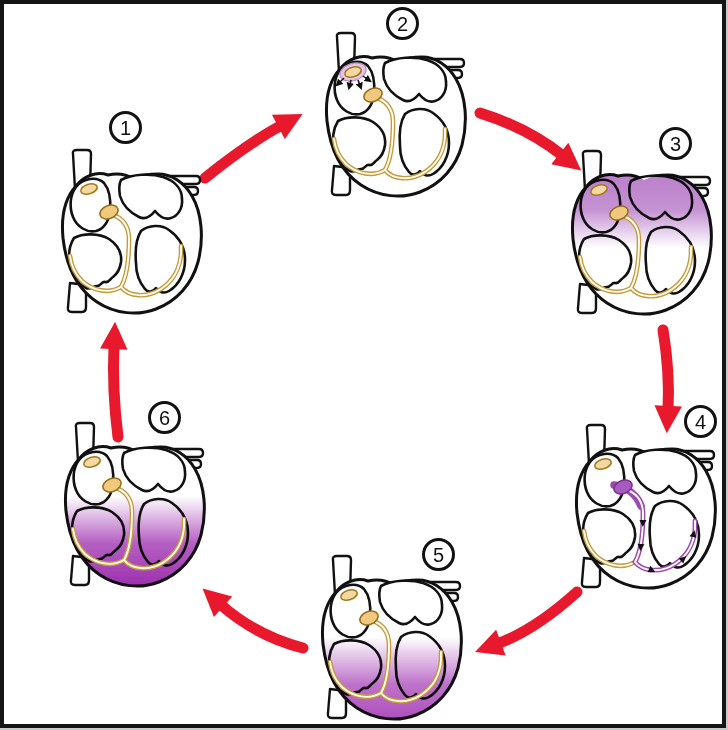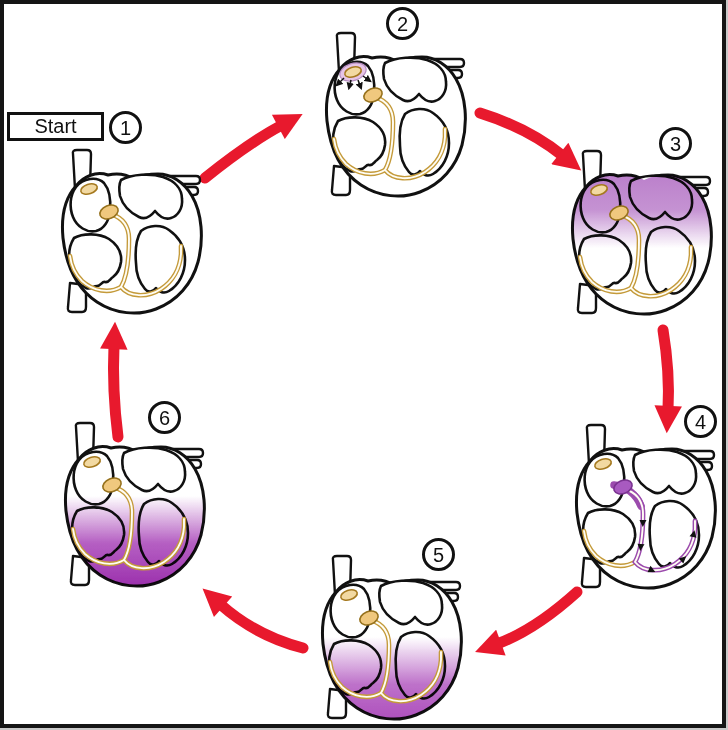--- a/index.html
+++ b/index.html
@@ -168,23 +168,20 @@
       <use href="#nodes"></use>
   </svg>
 
   <svg class="heart" style="left:53px;top:418px" viewBox="0 0 165 170">
     <use href="#heart-base"></use>
     <rect class="overlay" x="8" y="76" width="150" height="96" fill="url(#g6)" clip-path="url(#clipBody)"></rect>
     <use href="#cond-gold"></use>
       <use href="#nodes"></use>
   </svg>
 
-  <div class="start-box">
-    <span>Start</span>
-  </div>
 
   <div class="badge" style="left:109px;top:111px">
       <span>1</span>
     </div>
   <div class="badge" style="left:386px;top:7px">
       <span>2</span>
     </div>
   <div class="badge" style="left:659px;top:127px">
       <span>3</span>
     </div>

